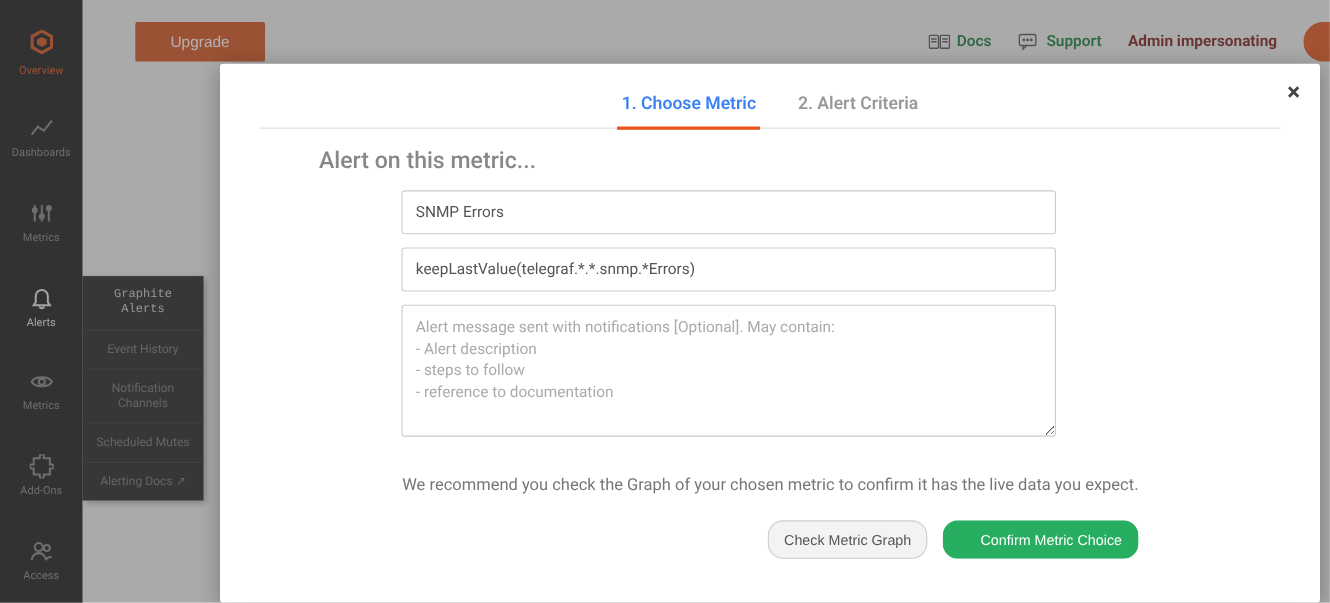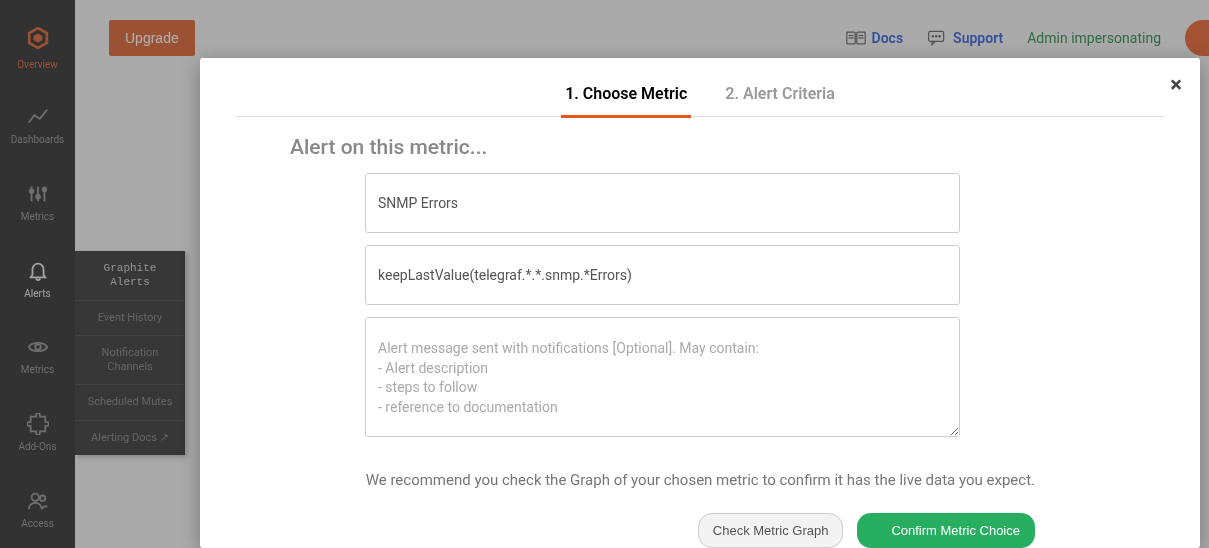--- a/index.html
+++ b/index.html
@@ -15,40 +15,40 @@
 .sidebar-item svg { width: 22px; height: 22px; }
 
 
 .submenu { position: absolute; left: 75px; top: 251px; width: 110px; background: #232323; display: flex; flex-direction: column; box-shadow: 2px 2px 6px rgba(0,0,0,0.3); }
 .submenu-item { padding: 10px 8px; text-align: center; font-size: 11px; color: #777; border-bottom: 1px solid #333; line-height: 1.3; }
 .submenu-item.active { color: #ccc; font-family: Liberation Mono, monospace; }
 .submenu-item:last-child { border-bottom: none; }
 
 
 .topbar { position: absolute; left: 75px; top: 0; right: 0; height: 75px; display: flex; align-items: center; padding: 0 20px; }
-.upgrade-btn { background: #d9531e; color: #fff; border: none; padding: 10px 16px; font-size: 14px; border-radius: 2px; margin-left: 14px; cursor: pointer; }
+.upgrade-btn { background: #d9531e; color: #fff; border: none; padding: 10px 32px; font-size: 14px; border-radius: 2px; margin-left: 28px; cursor: pointer; }
 .topbar-right { margin-left: auto; display: flex; align-items: center; gap: 24px; }
-.top-link { display: flex; align-items: center; gap: 6px; color: #1d4ed8; font-weight: 600; font-size: 14px; }
-.top-link.orange { color: #15803d; font-weight: 400; }
+.top-link { display: flex; align-items: center; gap: 6px; color: #15803d; font-weight: 600; font-size: 14px; }
+.top-link.orange { color: #7f1d1d; font-weight: 700; }
 .top-link svg { width: 20px; height: 18px; }
 .avatar-circle { width: 24px; height: 36px; border-radius: 18px 0 0 18px; background: #e8541d; border: 2px solid #e8541d; margin-right: -20px; }
 
 
 .dim { position: absolute; left: 0; top: 0; right: 0; bottom: 0; background: rgba(80,80,80,0.45); }
 
 
 .modal { position: absolute; left: 200px; top: 58px; width: 1000px; height: 490px; background: #fff; border-radius: 3px; box-shadow: 0 4px 20px rgba(0,0,0,0.3); padding: 18px 36px 24px 36px; }
 .close-x { position: absolute; right: 18px; top: 14px; font-size: 22px; color: #444; cursor: pointer; font-weight: bold; }
 .tabs { display: flex; justify-content: center; gap: 30px; border-bottom: 1px solid #ddd; margin-bottom: 18px; }
 .tab { padding: 8px 4px 12px; font-size: 16px; font-weight: 600; color: #999; cursor: pointer; border-bottom: 3px solid transparent; margin-bottom: -2px; }
-.tab.active { color: #000000; border-bottom-color: #e8541d; }
+.tab.active { color: #3b82f6; border-bottom-color: #e8541d; }
 .form-area { max-width: 670px; margin: 0 auto; }
 .section-title { color: #888; font-size: 21px; font-weight: 500; margin-bottom: 14px; margin-left: -75px; }
 .input-row { margin-bottom: 12px; }
-.input-row input, .input-row textarea { width: 595px; padding: 21px 12px; border: 1px solid #ccc; border-radius: 3px; font-size: 14px; font-family: inherit; color: #555; }
+.input-row input, .input-row textarea { width: 595px; padding: 11px 12px; border: 1px solid #ccc; border-radius: 3px; font-size: 14px; font-family: inherit; color: #555; }
 .input-row textarea { height: 120px; resize: both; color: #555; }
 .input-row textarea::placeholder { color: #aaa; line-height: 1.4; }
 .recommend-text { text-align: right; color: #777; font-size: 15px; margin: 30px 0 24px; }
 .btn-row { display: flex; justify-content: flex-end; gap: 14px; padding-right: 0; }
 .btn { padding: 9px 14px; border-radius: 14px; font-size: 13px; font-weight: 500; cursor: pointer; border: 1px solid transparent; }
 .btn-check { background: #f3f3f3; color: #555; border-color: #ccc; }
 .btn-confirm { background: #27ae60; color: #fff; padding-left: 33px; }
 </style>
 </head>
 <body>

